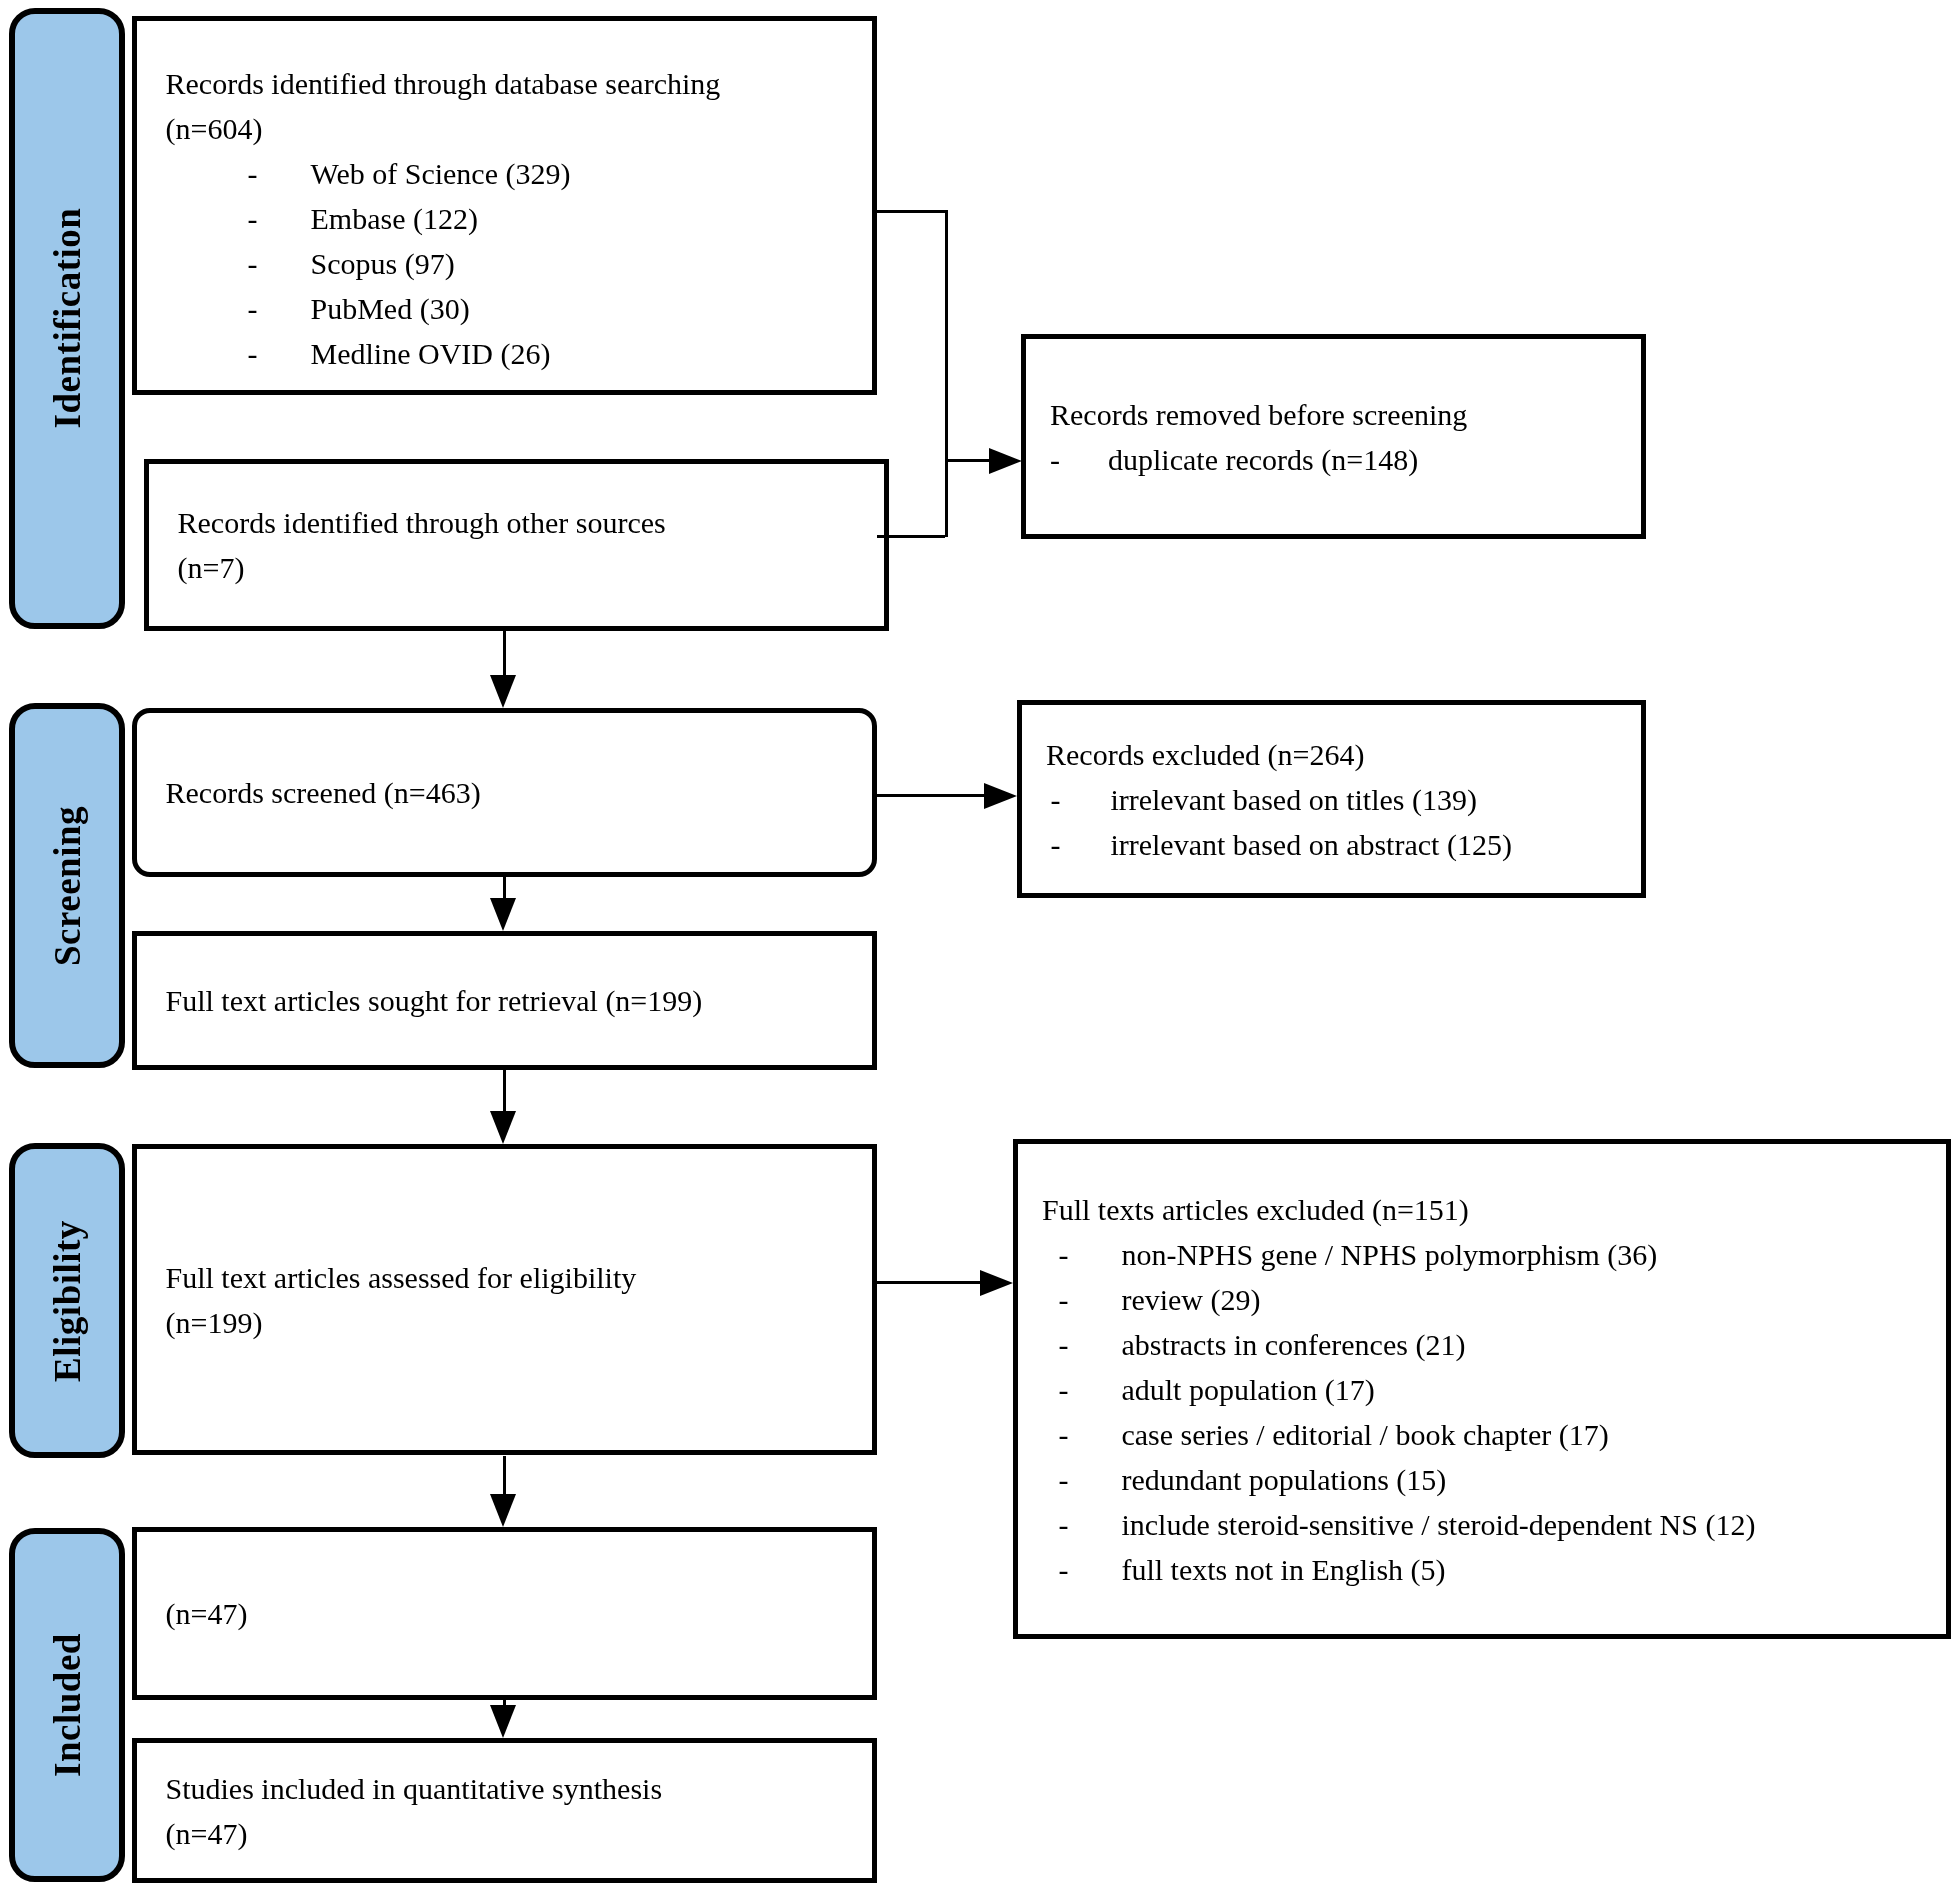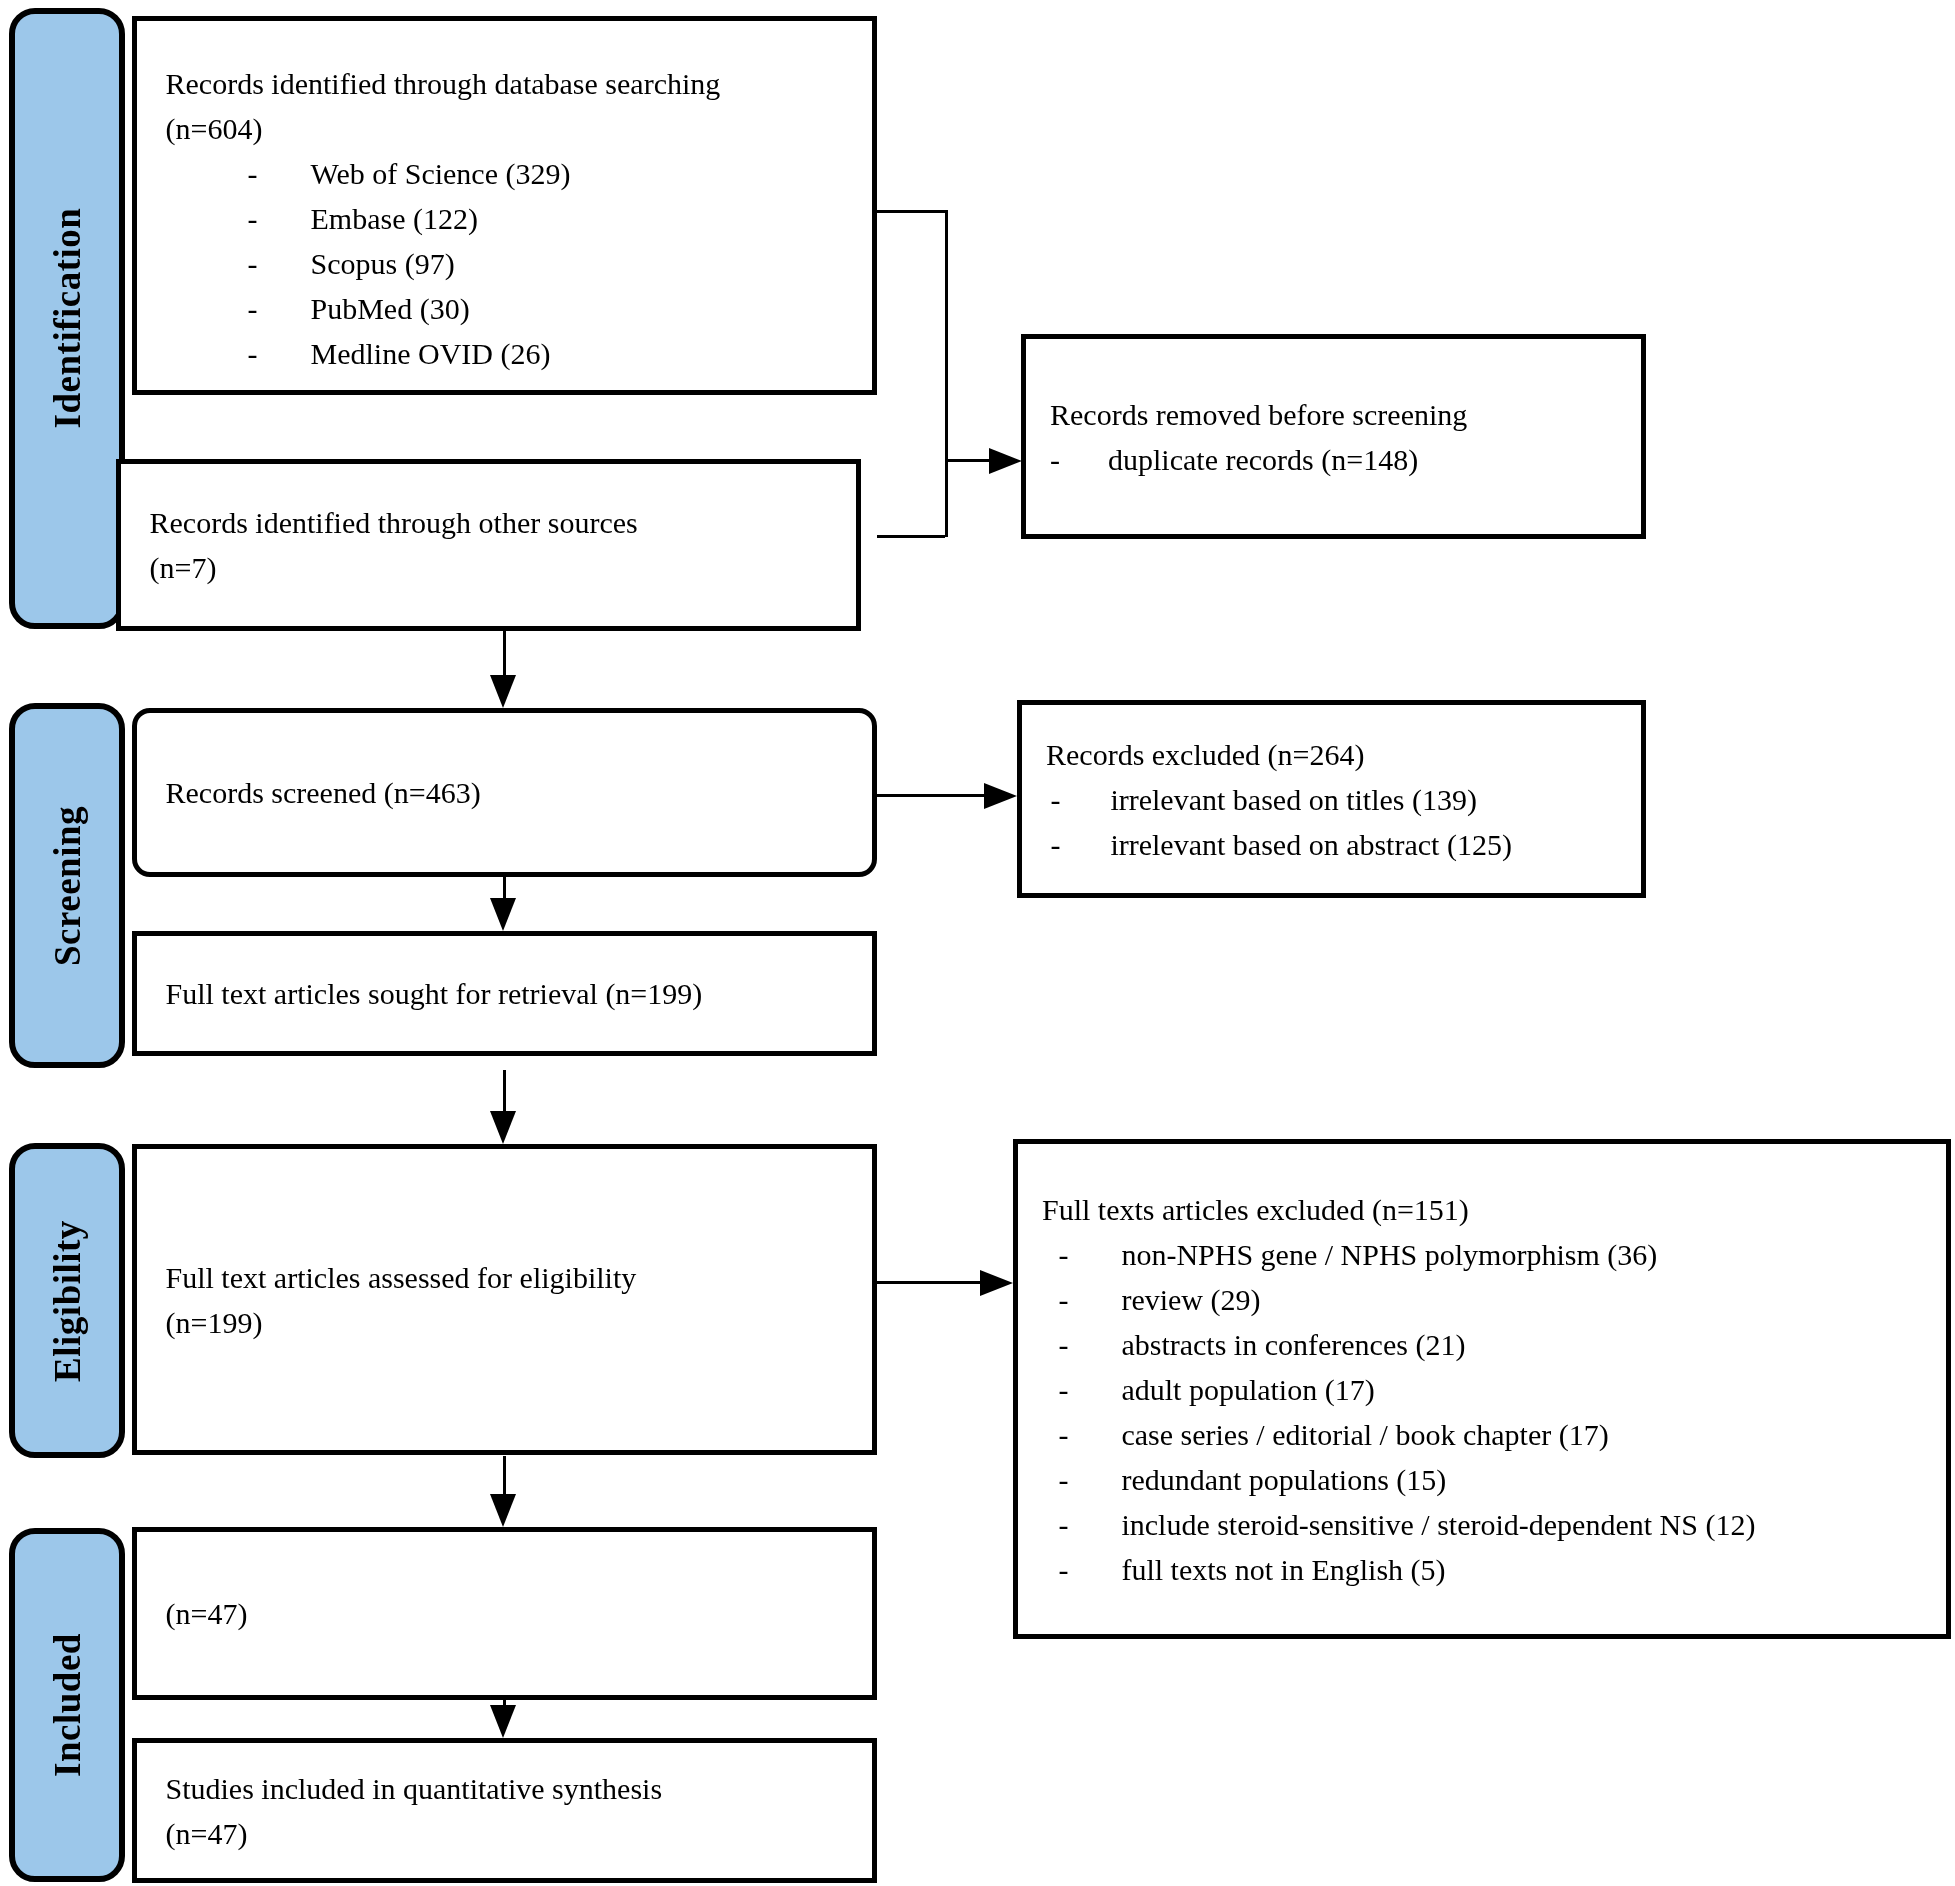--- a/index.html
+++ b/index.html
@@ -111,30 +111,30 @@
     <div class="pad row indent-a">
       <span class="dash">-</span>
       <span>PubMed (30)</span>
     </div>
     <div class="pad row indent-a">
       <span class="dash">-</span>
       <span>Medline OVID (26)</span>
     </div>
   </div>
 
-  <div class="box" style="left:116px;top:459px;width:745px;height:172px;">
+  <div class="box" style="left:144px;top:459px;width:745px;height:172px;">
     <div class="pad">Records identified through other sources</div>
     <div class="pad">(n=7)</div>
   </div>
 
   <div class="box" style="left:132px;top:708px;width:745px;height:169px;border-radius:18px;">
     <div class="pad">Records screened (n=463)</div>
   </div>
 
-  <div class="box" style="left:132px;top:931px;width:745px;height:125px;">
+  <div class="box" style="left:132px;top:931px;width:745px;height:139px;">
     <div class="pad">Full text articles sought for retrieval (n=199)</div>
   </div>
 
   <div class="box" style="left:132px;top:1144px;width:745px;height:311px;">
     <div class="pad">Full text articles assessed for eligibility</div>
     <div class="pad">(n=199)</div>
   </div>
 
   <div class="box" style="left:132px;top:1527px;width:745px;height:173px;">
     <div class="pad">(n=47)</div>

